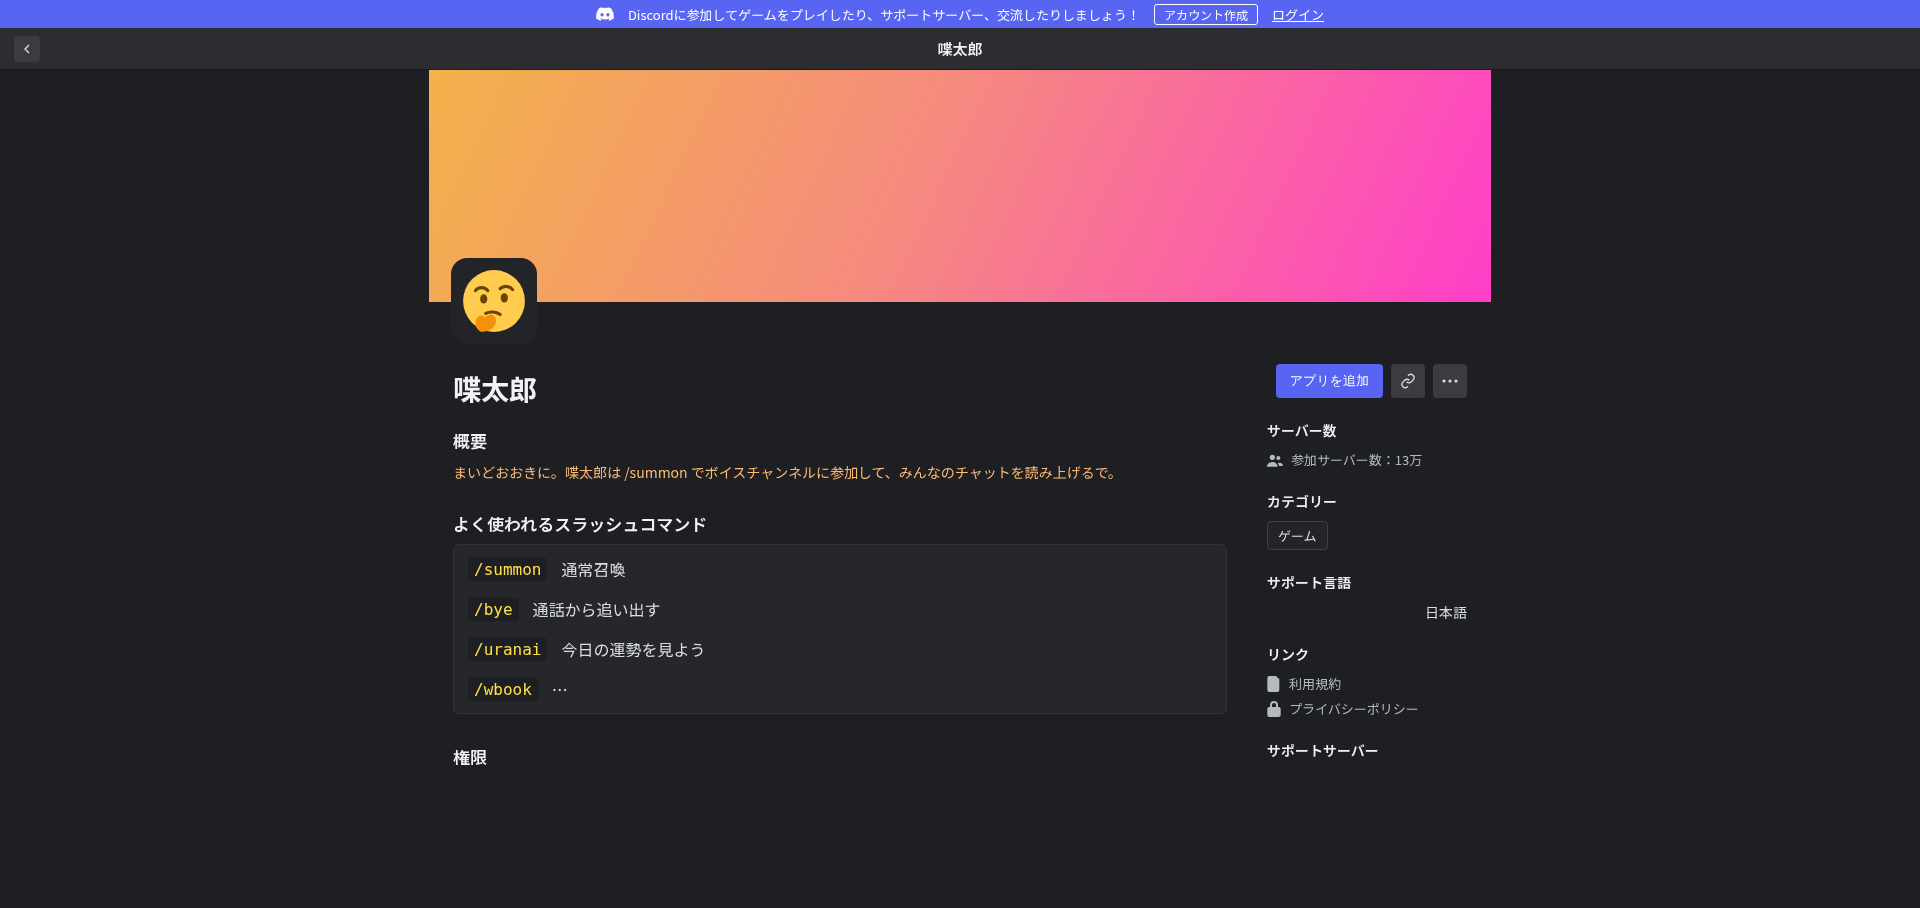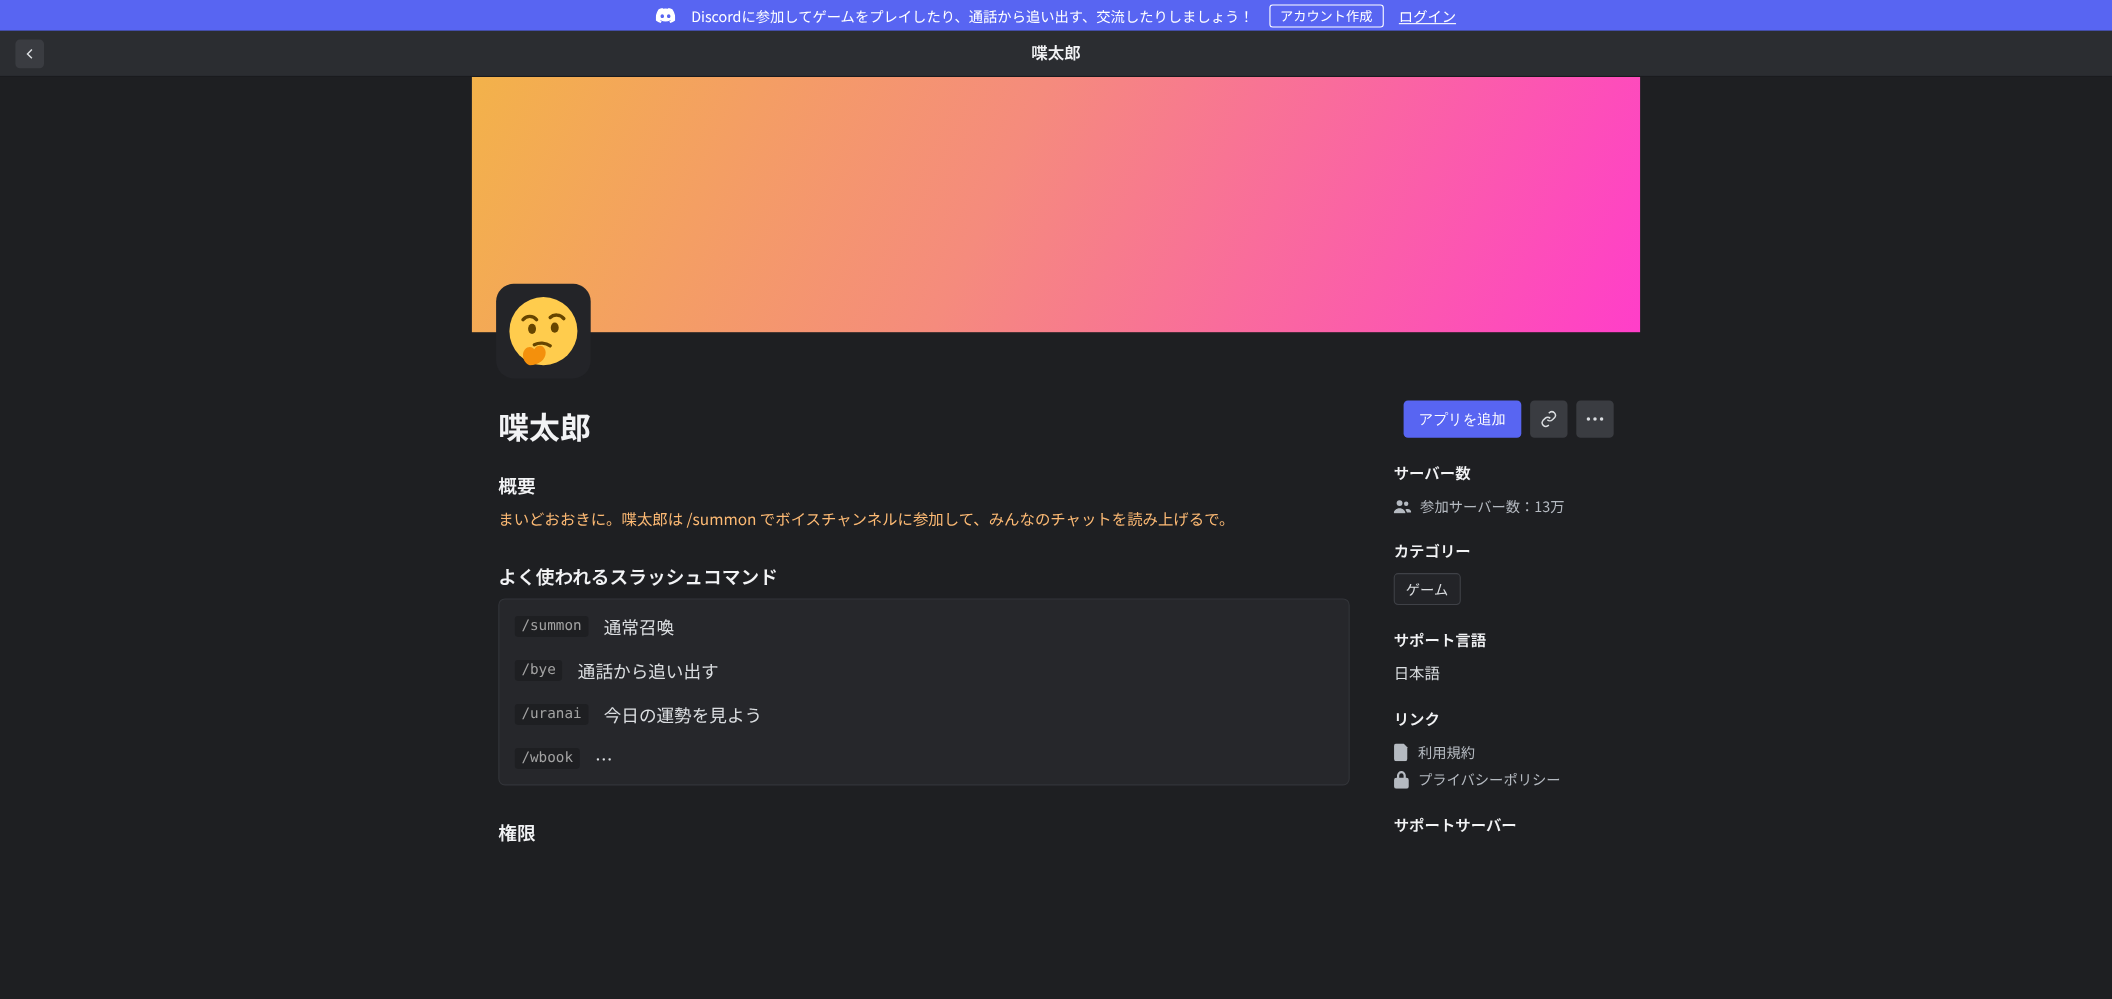--- a/index.html
+++ b/index.html
@@ -92,22 +92,22 @@
   border-radius:6px;
   padding:4px 0;
 }
 .slash-row {
   display:flex; align-items:center; gap:14px;
   padding:8px 14px;
 }
 .slash-cmd {
   font-family:Consolas,Menlo,monospace;
   background:#1e1f22;
-  color:#a3a3a3;
-  font-size:13px;
+  color:#fde047;
+  font-size:16px;
   padding:2px 6px;
   border-radius:3px;
 }
 .slash-desc { color:#dbdee1; font-size:16px; }
 
 .perm-head { margin-top:30px; }
 
 
 .act-row {
   display:flex; gap:8px; justify-content:flex-end;
@@ -137,34 +137,34 @@
 }
 .chip {
   display:inline-block;
   border:1px solid #3f4147;
   background:#232428;
   color:#dbdee1;
   padding:4px 10px;
   border-radius:4px;
   font-size:13px;
 }
-.lang-val { color:#dbdee1; font-size:14px; }
+.lang-val { color:#dbdee1; font-size:14px;text-align:right; }
 
 svg { display:block; }
 </style>
 </head>
 <body>
 
 <div class="promo">
   <span>
     <svg width="18" height="14" viewBox="0 0 24 18" fill="#fff">
         <path d="M20.3 1.5A19 19 0 0 0 15.6 0l-.5 1a17 17 0 0 0-6.2 0L8.4 0A19 19 0 0 0 3.7 1.5 20 20 0 0 0 .3 15.1a19 19 0 0 0 5.9 3l1.2-2a12 12 0 0 1-1.9-.9l.5-.4a13 13 0 0 0 12 0l.5.4a12 12 0 0 1-1.9.9l1.2 2a19 19 0 0 0 5.9-3A20 20 0 0 0 20.3 1.5ZM8.1 12.3c-1.1 0-2.1-1.1-2.1-2.4s.9-2.4 2.1-2.4 2.1 1.1 2.1 2.4-.9 2.4-2.1 2.4Zm7.8 0c-1.1 0-2.1-1.1-2.1-2.4s.9-2.4 2.1-2.4 2.1 1.1 2.1 2.4-.9 2.4-2.1 2.4Z"></path>
       </svg>
   </span>
-  <span>Discordに参加してゲームをプレイしたり、通話から追い出す、交流したりしましょう！</span>
+  <span>Discordに参加してゲームをプレイしたり、サポートサーバー、交流したりしましょう！</span>
   <span class="btn-outline">アカウント作成</span>
   <span class="login">ログイン</span>
 </div>
 
 <div class="header">
   <div class="back-btn">
     <svg width="16" height="16" viewBox="0 0 24 24" fill="none" stroke="#dbdee1" stroke-width="2">
         <path d="M15 6l-6 6 6 6"></path>
       </svg>
   </div>

